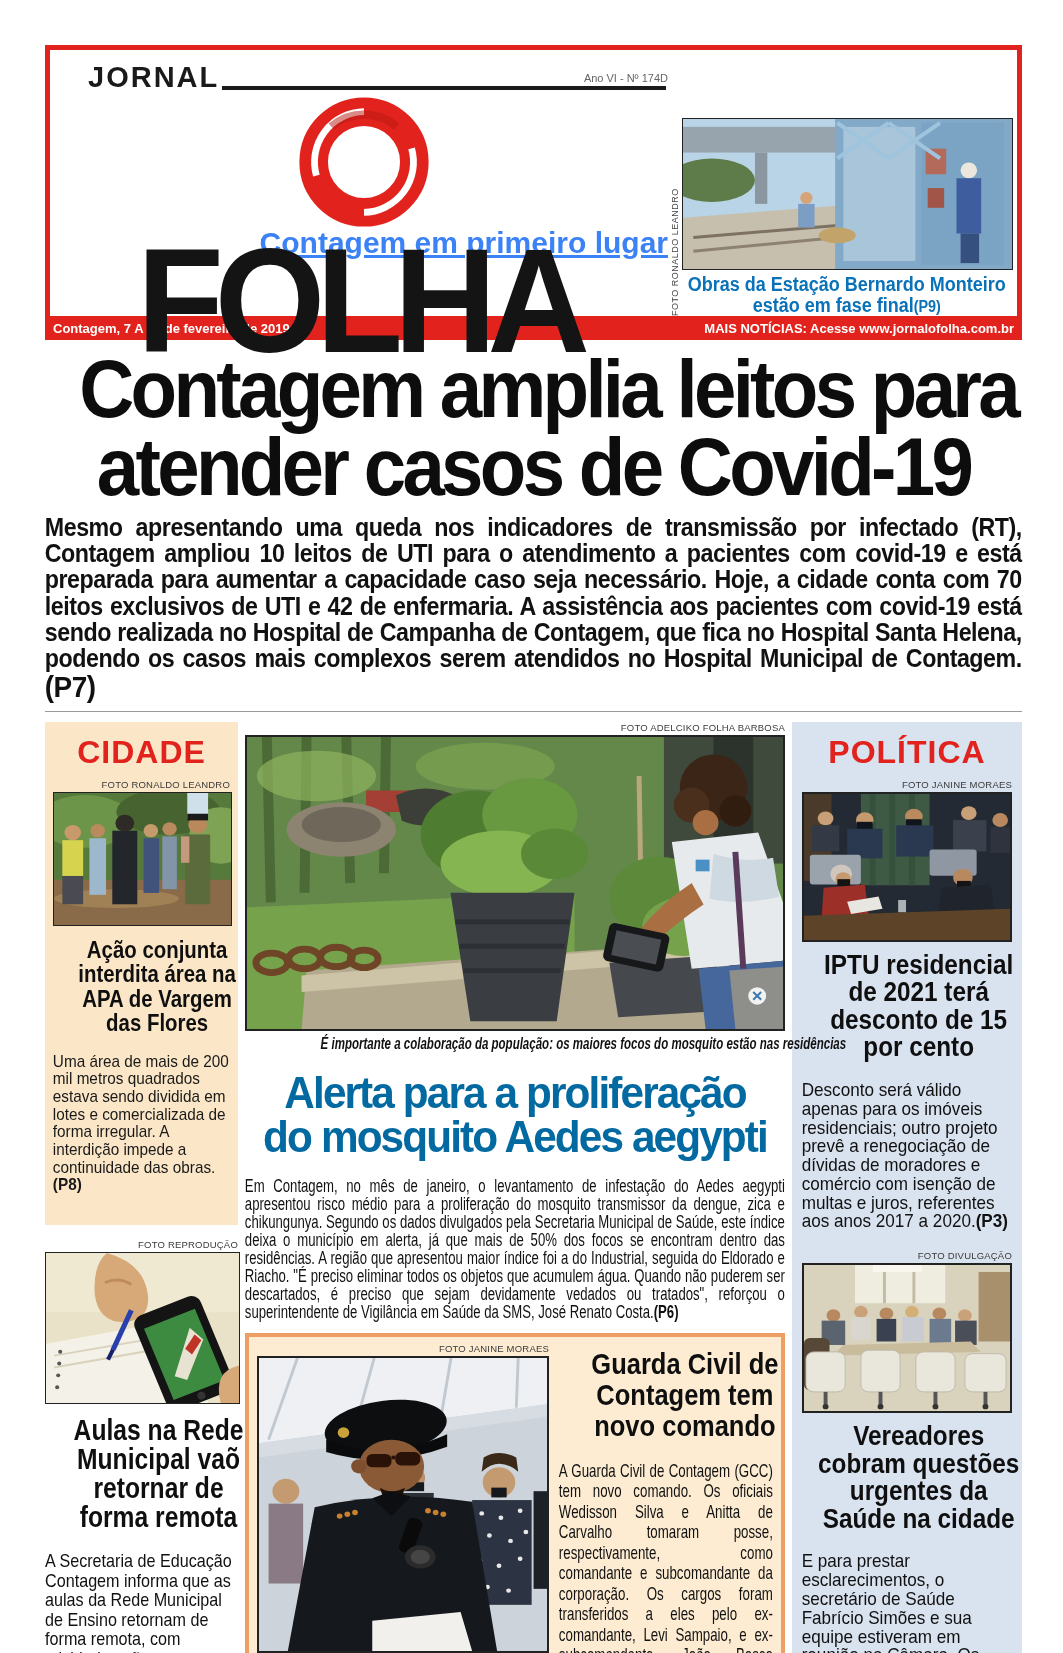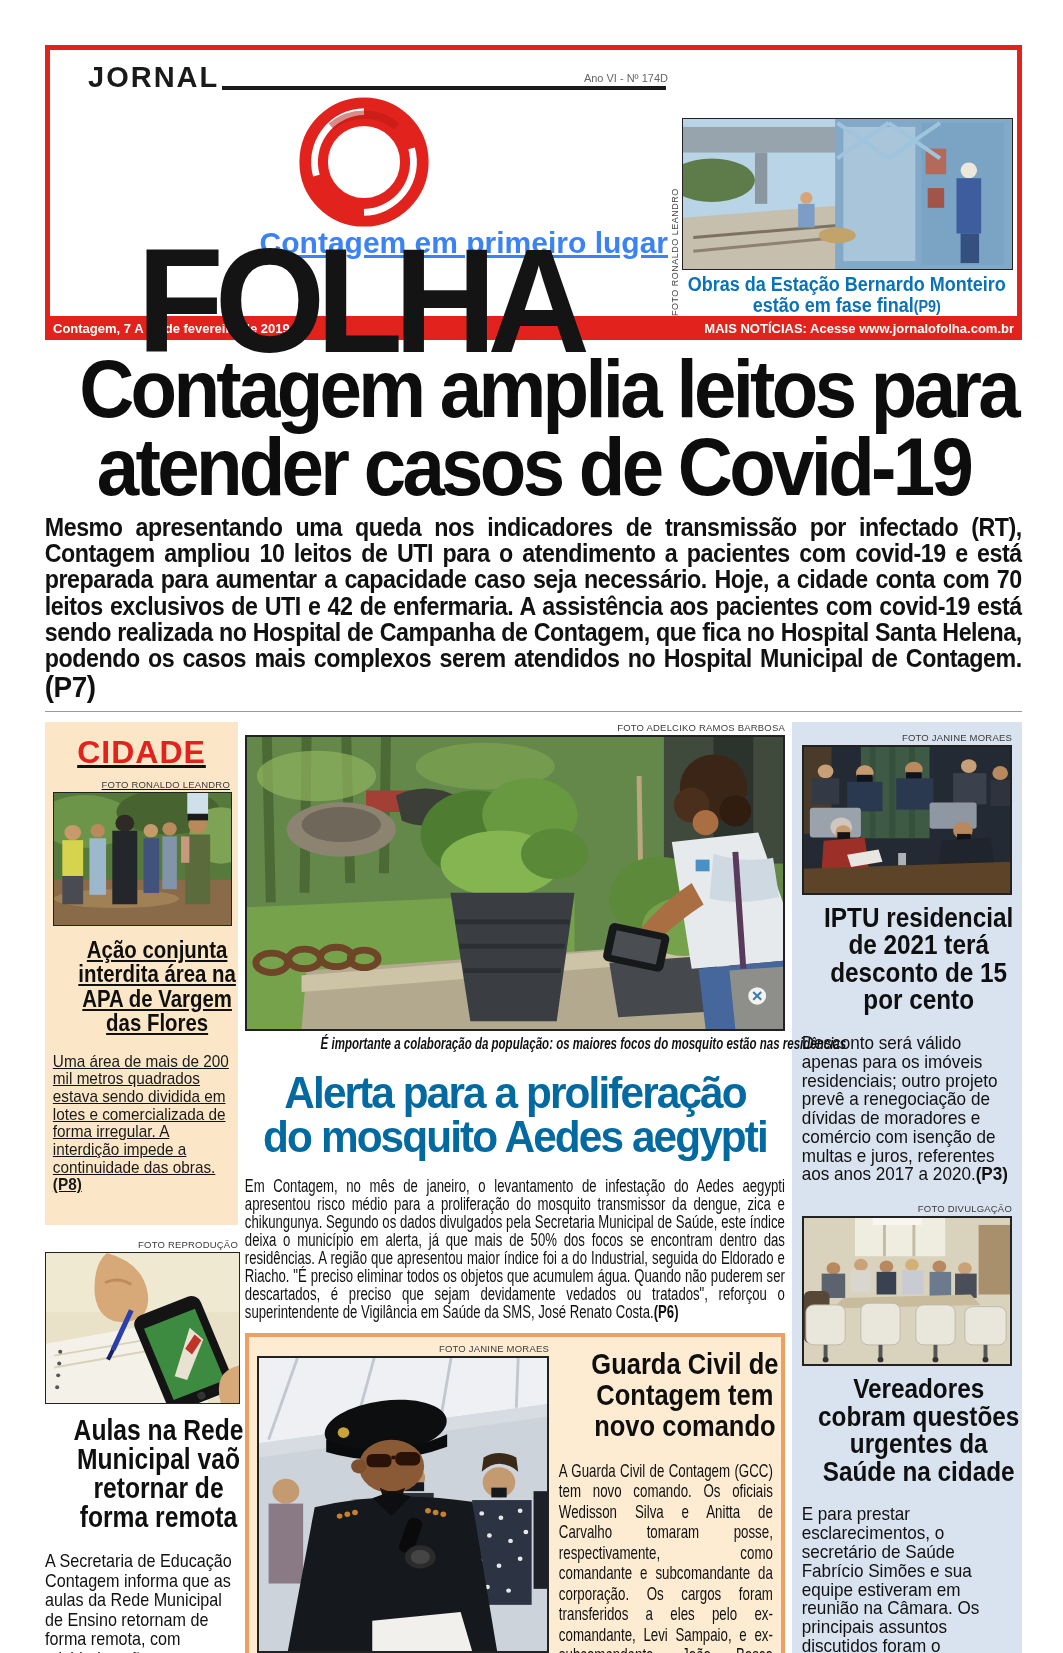--- a/index.html
+++ b/index.html
@@ -39,21 +39,21 @@
   .sqz70{width:142.86%;margin-left:-21.43%;transform:scaleX(.70);transform-origin:center;}
   .sqz73{width:136.99%;margin-left:-18.49%;transform:scaleX(.73);transform-origin:center;}
   .sqz85{width:117.65%;margin-left:-8.82%;transform:scaleX(.85);transform-origin:center;}
   .sqz90{width:111.11%;margin-left:-5.56%;transform:scaleX(.90);transform-origin:center;}
   .sqz93{width:107.53%;margin-left:-3.76%;transform:scaleX(.93);transform-origin:center;}
   
   .columns{display:flex;gap:7px;}
   .col-left{width:193px;flex:0 0 auto;}
   .col-center{width:540px;flex:0 0 auto;}
   .col-right{width:230px;flex:0 0 auto;}
-  .panel-cidade{background:var(--cidade-panel);padding:10px 8px 14px;text-decoration:underline;}
+  .panel-cidade{background:var(--cidade-panel);padding:10px 8px 14px;}
   .panel-politica{background:var(--politica-panel);padding:10px 10px 12px;box-sizing:border-box;min-height:926px;}
   .section-label{color:var(--brand-red);font-size:32px;font-weight:bold;letter-spacing:1px;text-align:center;margin:2px 0 8px;}
   .photo-credit{font-size:9.5px;color:#3a3a3a;text-align:right;margin-bottom:2px;letter-spacing:.2px;white-space:nowrap;}
   .cidade-photo{width:100%;height:132px;}
   .h-cidade{font-size:24px;font-weight:bold;text-align:center;line-height:1.02;margin:12px 0 8px;color:#0f0f0f;}
   .b-cidade{font-size:17px;line-height:1.04;color:#1a1a1a;}
   .aulas{margin-top:14px;}
   .aulas-photo{width:100%;height:150px;}
   .h-aulas{font-size:29px;font-weight:bold;text-align:center;line-height:1.0;margin:12px 0 10px;color:#0f0f0f;}
   .b-aulas{font-size:19px;line-height:1.03;}
@@ -213,21 +213,21 @@
           </svg>
         </div>
         <h2 class="h-aulas sqz85">Aulas na Rede Municipal vaõ retornar de forma remota</h2>
         <p class="b-aulas sqz85">
           <span>A Secretaria de Educação Contagem informa que as aulas da Rede Municipal de Ensino retornam de forma remota, com atividades não presenciais, no dia 1º de março de 2021.Os estudantes que não têm acesso à internet receberão materiais impressos.</span>
         </p>
       </div>
     </div>
 
     <div class="col-center">
-      <div class="photo-credit">FOTO ADELCIKO RAMOS BARBOSA</div>
+      <div class="photo-credit">FOTO ADELCIKO FOLHA BARBOSA</div>
       <div class="photo center-photo">
         <svg viewBox="0 0 540 300" width="100%" height="100%" preserveAspectRatio="none">
           <rect width="540" height="300" fill="#64884a"></rect>
           <g stroke="#4c6a36" stroke-width="10">
             <line x1="20" y1="0" x2="24" y2="170"></line>
               <line x1="60" y1="0" x2="58" y2="160"></line>
             <line x1="100" y1="0" x2="104" y2="150"></line>
               <line x1="140" y1="0" x2="138" y2="140"></line>
           </g>
           <ellipse cx="70" cy="40" rx="60" ry="26" fill="#8fb35e" opacity=".7"></ellipse>
@@ -356,20 +356,21 @@
           <h2 class="h-guarda sqz85">Guarda Civil de Contagem tem novo comando</h2>
           <p class="b-guarda sqz70">
             <span>A Guarda Civil de Contagem (GCC) tem novo comando. Os oficiais Wedisson Silva e Anitta de Carvalho tomaram posse, respectivamente, como comandante e subcomandante da corporação. Os cargos foram transferidos a eles pelo ex-comandante, Levi Sampaio, e ex-subcomandante, João Bosco Bicalho.</span><span class="pgref">(P6)</span>
           </p>
         </div>
       </div>
     </div>
 
     <div class="col-right">
       <div class="panel-politica">
+        <div class="section-label">POLÍTICA</div>
         <div class="photo-credit">FOTO JANINE MORAES</div>
         <div class="photo pol-photo">
           <svg viewBox="0 0 210 168" width="100%" height="100%" preserveAspectRatio="none">
             <rect width="210" height="168" fill="#242a33"></rect>
             <rect x="58" y="0" width="70" height="105" fill="#3e5a45"></rect>
             <g stroke="#35503c" stroke-width="6">
               <line x1="70" y1="0" x2="70" y2="105"></line>
                 <line x1="90" y1="0" x2="90" y2="105"></line>
                 <line x1="110" y1="0" x2="110" y2="105"></line>
             </g>

